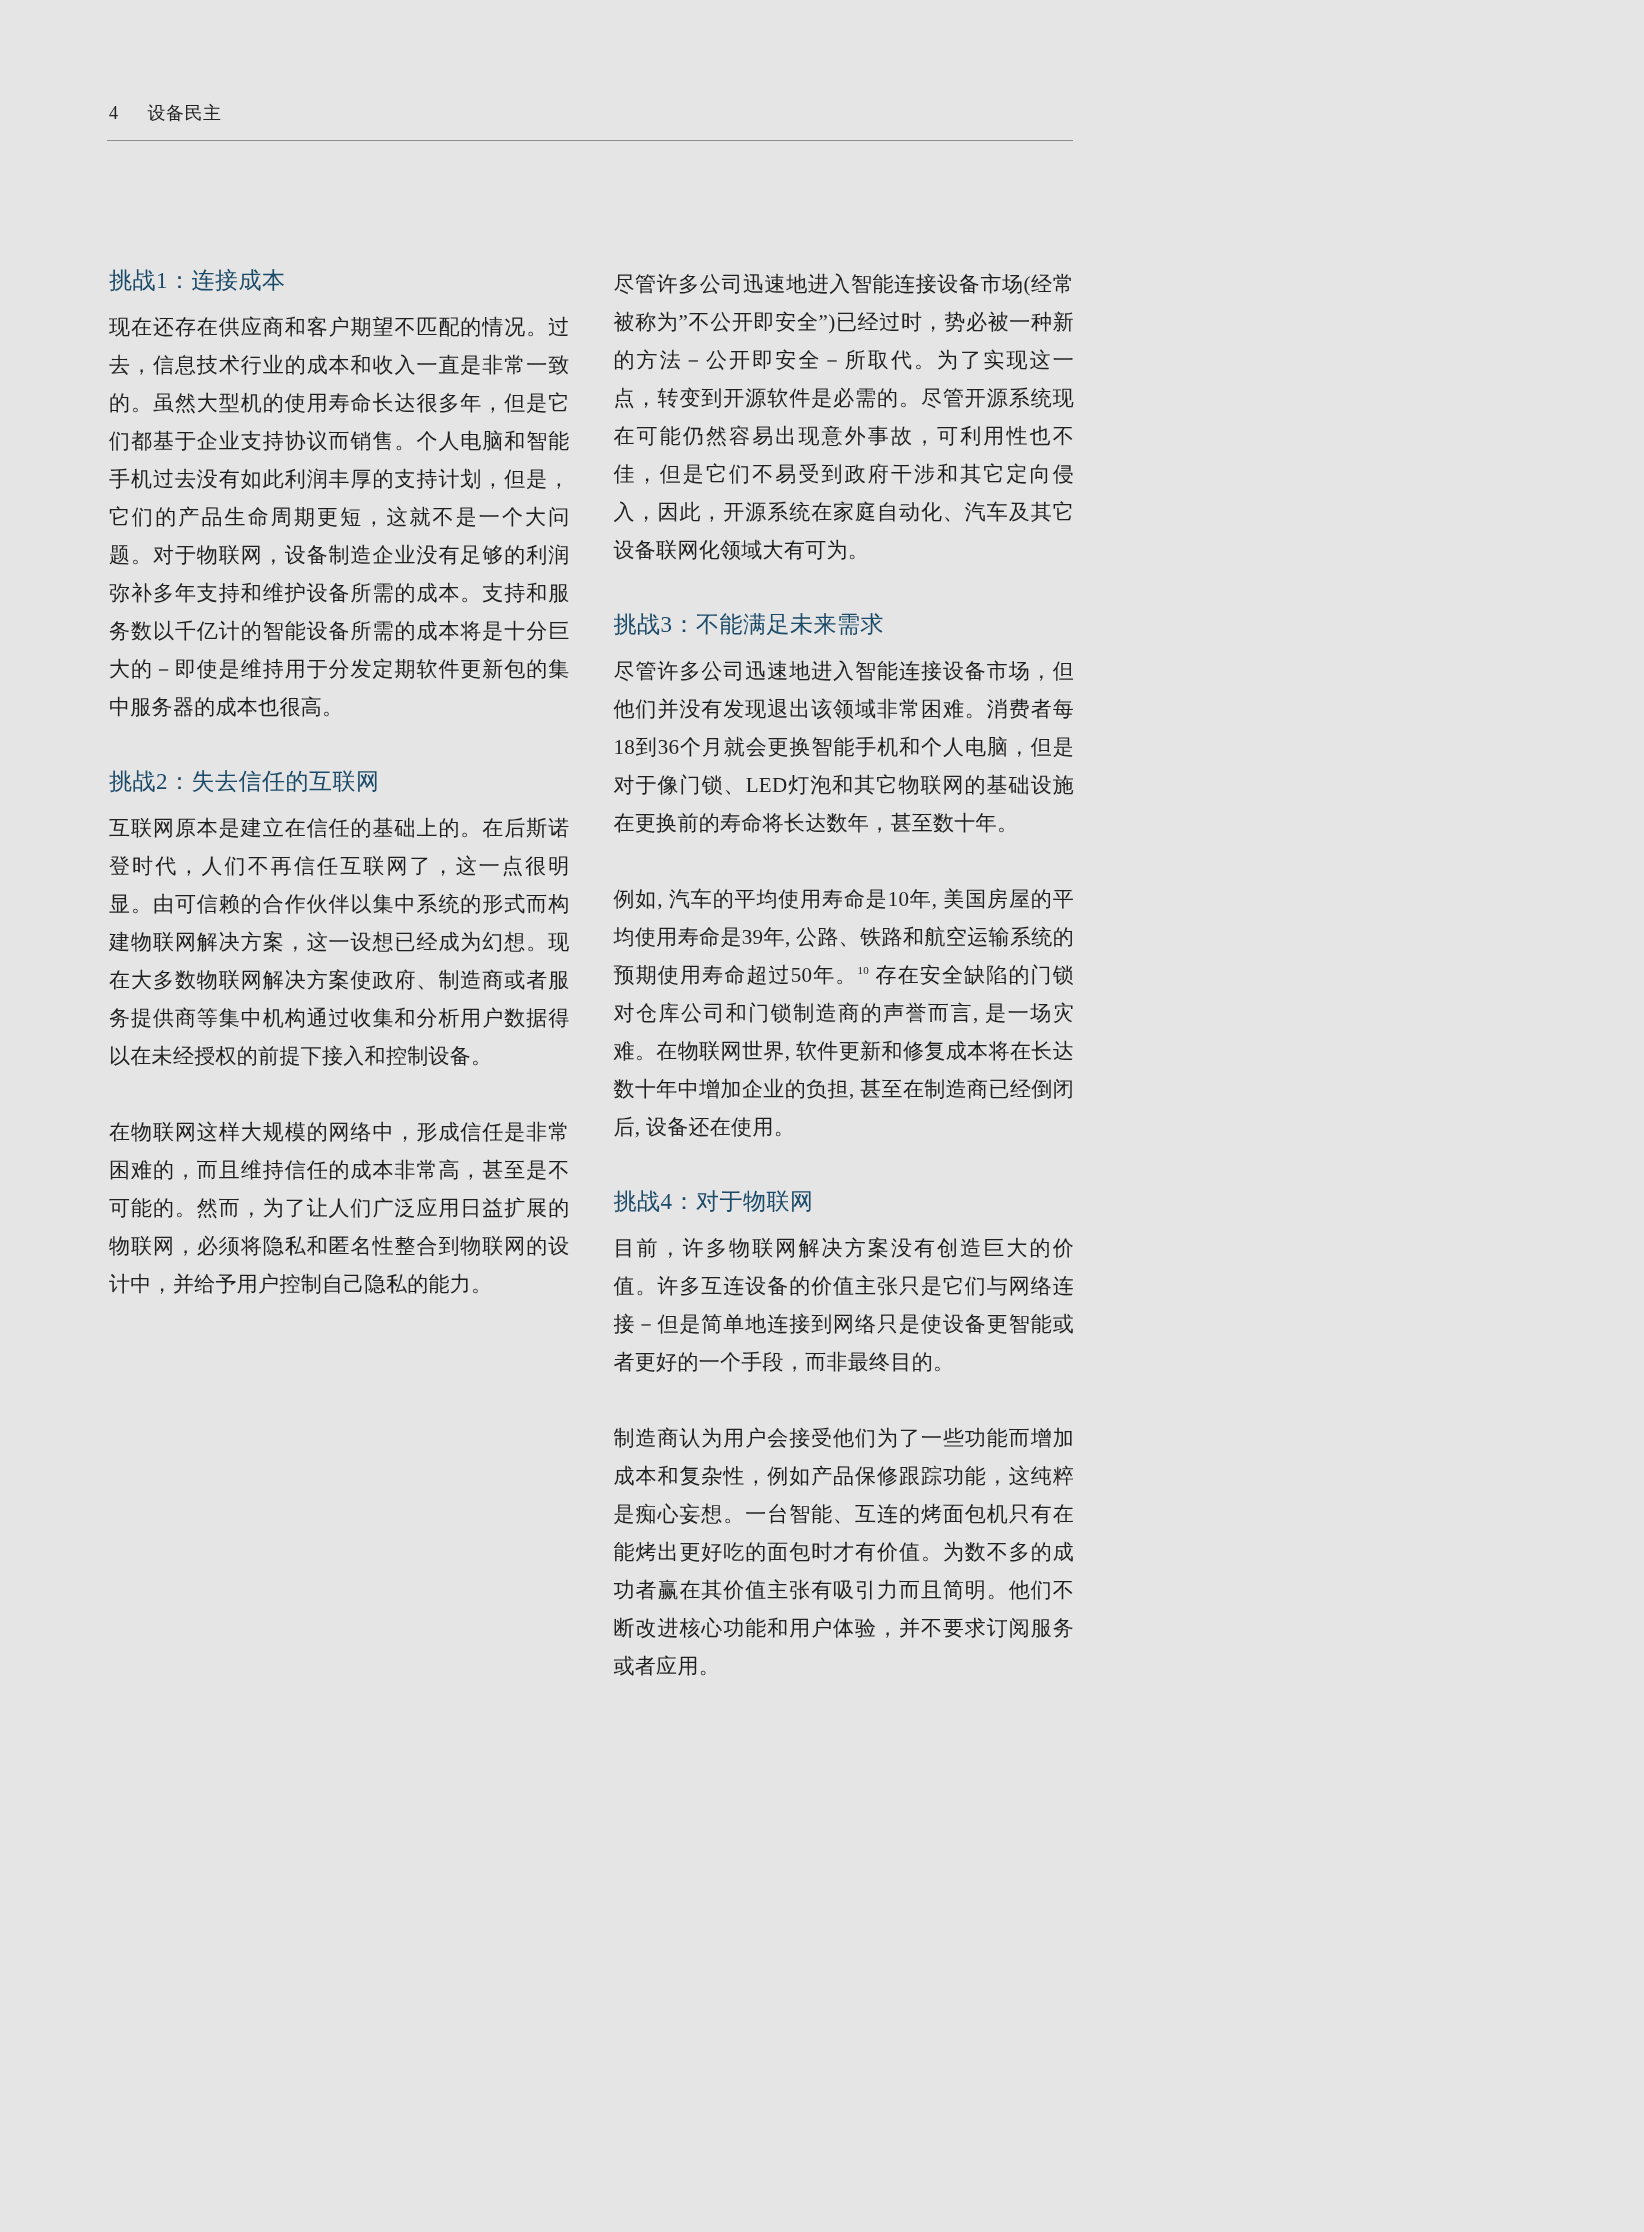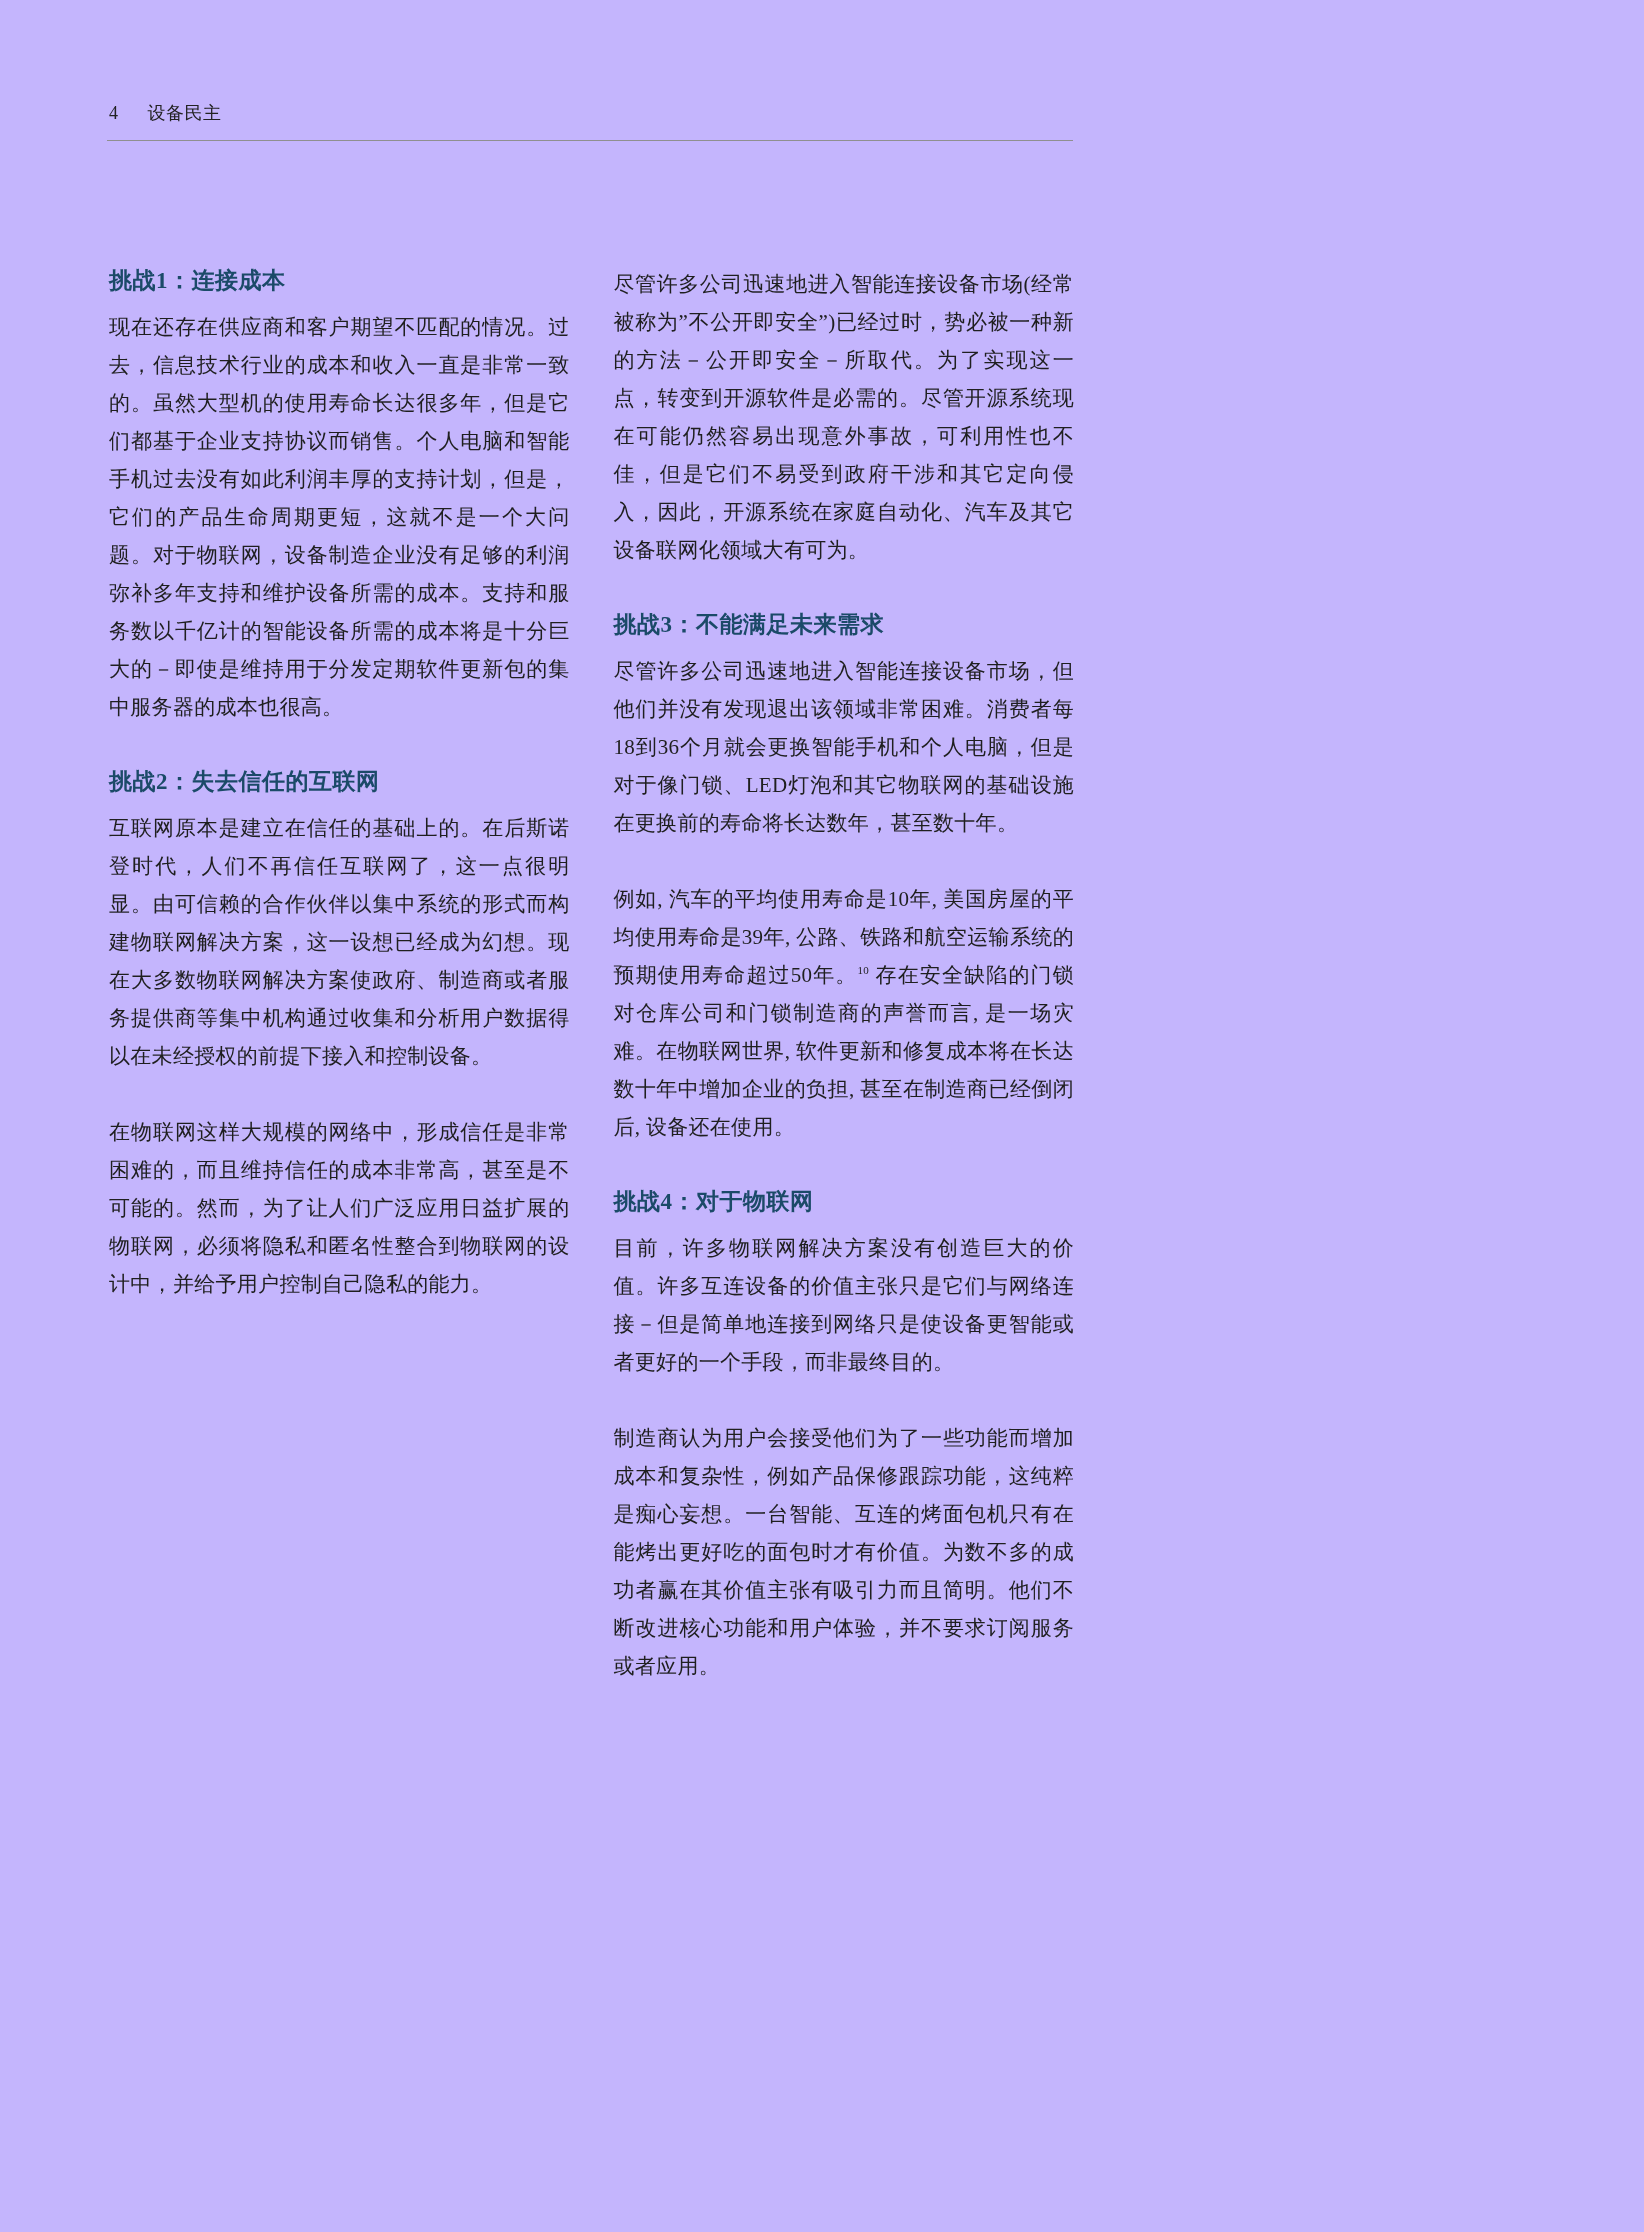--- a/index.html
+++ b/index.html
@@ -5,21 +5,21 @@
   * { box-sizing: border-box; margin: 0; padding: 0; }
 
   html, body {
     background: #ffffff;
   }
 
   .page {
     position: relative;
     width: 1645px;
     height: 2233px;
-    background: #c4b5fd;
+    background: #e5e5e5;
     overflow: hidden;
     font-family: "Liberation Serif", "DejaVu Serif", serif;
   }
 
   .page-header {
     position: absolute;
     left: 109px;
     top: 101px;
     font-size: 18px;
     color: #222222;
@@ -49,21 +49,21 @@
     gap: 44px;
   }
 
   .col {
     flex: 1 1 0;
     min-width: 0;
   }
 
   .col h2 {
     font-size: 23px;
-    font-weight: bold;
+    font-weight: normal;
     color: #1b4a68;
     letter-spacing: 0.5px;
     line-height: 32px;
     margin: 40px 0 11px 0;
   }
 
   .col h2:first-child {
     margin-top: 0;
   }
 

